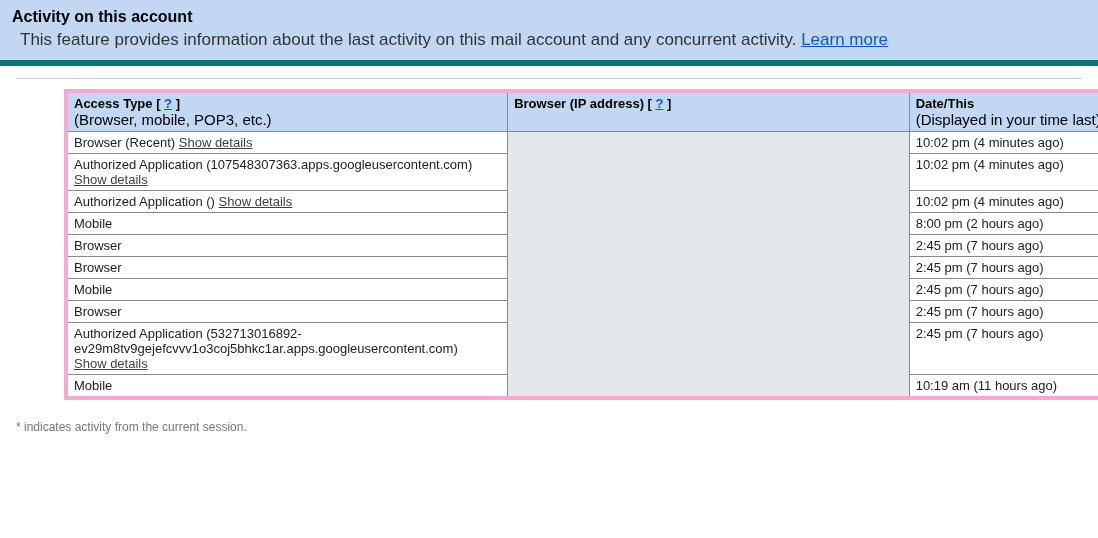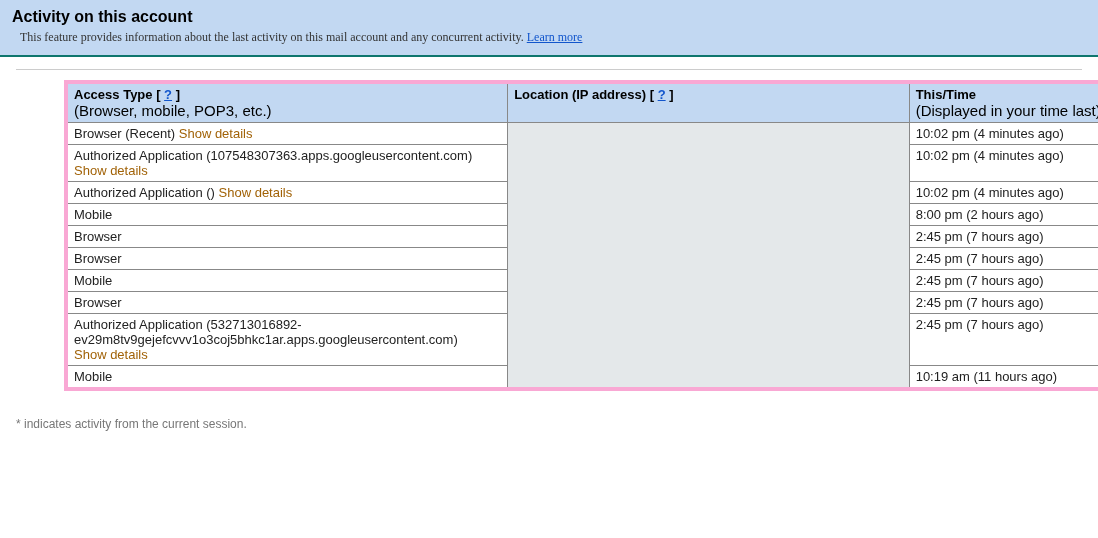--- a/index.html
+++ b/index.html
@@ -6,33 +6,32 @@
     body {
       font-family: Arial, sans-serif;
       font-size: 13px;
       color: #222;
       background: #fff;
       width: 1098px;
     }
     .header-banner {
       background: #c2d8f2;
       padding: 8px 12px 10px 12px;
-      border-bottom: 2px solid #0f766e;
+      border-bottom: 6px solid #0f766e;
     }
     .header-banner h1 {
       font-size: 16px;
       font-weight: bold;
       color: #000;
       margin-bottom: 4px;
     }
     .header-banner p {
-      font-size: 12px;
+      font-size: 17px;
       color: #333;
       padding-left: 8px;
-      font-family: Liberation Serif, serif;
     }
     .content {
       padding: 6px 16px 8px 16px;
     }
     .status-line {
       color: #333;
       margin: 6px 0;
       font-size: 13px;
     }
     .visit-line {
@@ -79,32 +78,33 @@
     table.activity th .sub {
       font-weight: normal;
       display: block;
       font-size: 15px;
     }
     .col-access { width: 440px; }
     .col-location { width: 400px; background: #eaeef0; }
     .col-datetime { width: 218px; }
     td.col-location { background: #e4e8ea; }
     a.detail-link {
-      color: #a16207;
+      color: #404040;
+      text-decoration: underline;
       cursor: pointer;
     }
     .q-link {
       color: #1155cc;
       text-decoration: underline;
       cursor: pointer;
     }
     .footer-note {
       color: #777;
       font-size: 12px;
-      margin-top: 26px;
+      margin-top: 20px;
     }
   </style>
 </head>
 <body>
 
 <div class="header-banner">
   <h1>Activity on this account</h1>
   <p>
     <span>This feature provides information about the last activity on this mail account and any concurrent activity. </span><a class="link">Learn more</a>
   </p>
@@ -114,24 +114,24 @@
   <div class="divider"></div>
 
   <table class="activity">
     <thead>
       <tr>
         <th class="col-access">
           <span>Access Type [ </span><a class="q-link">?</a><span> ]</span>
           <span class="sub">(Browser, mobile, POP3, etc.)</span>
         </th>
         <th class="col-location">
-          <span>Location (IP address) [ </span><a class="q-link">?</a><span> ]</span>
+          <span>Browser (IP address) [ </span><a class="q-link">?</a><span> ]</span>
         </th>
         <th class="col-datetime">
-          <span>This/Time</span>
+          <span>Date/This</span>
           <span class="sub">(Displayed in your time last)</span>
         </th>
       </tr>
     </thead>
     <tbody id="activity-body">
 
     <tr>
           <td class="col-access"><span>Browser (Recent) </span><a class="detail-link">Show details</a></td>
           <td class="col-location" rowspan="10"></td>
           <td class="col-datetime">10:02 pm (4 minutes ago)</td>

